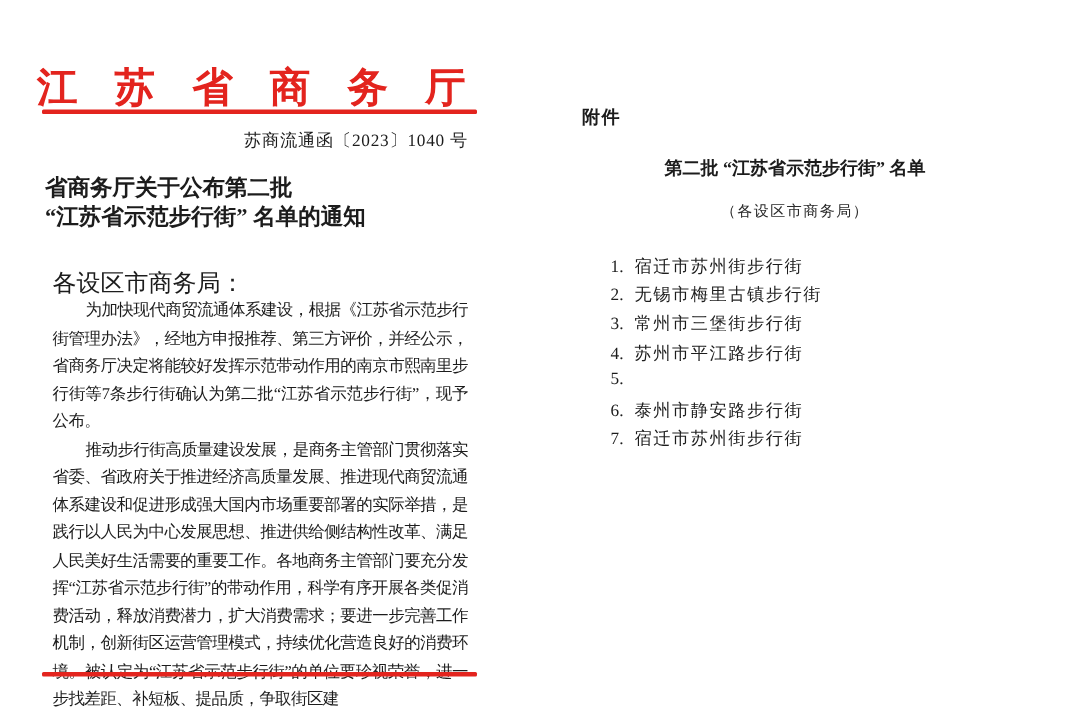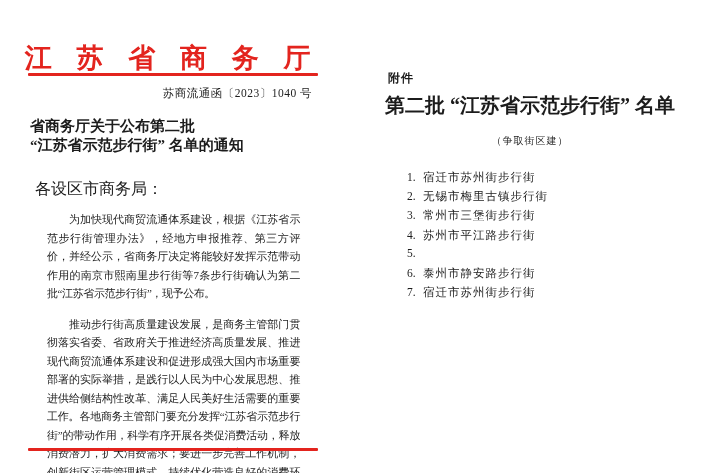--- a/index.html
+++ b/index.html
@@ -38,30 +38,30 @@
   }
   .salutation{
     position:absolute;top:179px;left:35px;width:280px;
     font-size:16px;
   }
   .body-text{
     position:absolute;top:198px;left:35px;width:277px;
     font-size:11px;line-height:18.5px;letter-spacing:-0.4px;
     text-align:justify;
   }
-  .body-text p{margin:12px;text-indent:2em;}
+  .body-text p{margin:0;text-indent:2em;}
 
   
   .attachment-label{
     position:absolute;top:70px;left:28px;
     font-size:12px;font-weight:700;letter-spacing:1px;
   }
   .annex-title{
-    position:absolute;top:92px;left:25px;width:290px;
-    text-align:center;font-size:20px;font-weight:700;
+    position:absolute;top:104px;left:25px;width:290px;
+    text-align:center;font-size:12px;font-weight:700;
   }
   .annex-subtitle{
     position:absolute;top:134px;left:25px;width:290px;
     text-align:center;font-size:10px;letter-spacing:1px;color:#2a2a2a;
   }
   .street-list{
     position:absolute;top:170px;left:47px;width:280px;
     font-size:11.5px;
   }
   .street-row{display:flex;align-items:baseline;height:19.2px;}
@@ -83,21 +83,21 @@
   <div class="body-text">
     <p>为加快现代商贸流通体系建设，根据《江苏省示范步行街管理办法》，经地方申报推荐、第三方评价，并经公示，省商务厅决定将能较好发挥示范带动作用的南京市熙南里步行街等7条步行街确认为第二批“江苏省示范步行街”，现予公布。</p>
     <p>推动步行街高质量建设发展，是商务主管部门贯彻落实省委、省政府关于推进经济高质量发展、推进现代商贸流通体系建设和促进形成强大国内市场重要部署的实际举措，是践行以人民为中心发展思想、推进供给侧结构性改革、满足人民美好生活需要的重要工作。各地商务主管部门要充分发挥“江苏省示范步行街”的带动作用，科学有序开展各类促消费活动，释放消费潜力，扩大消费需求；要进一步完善工作机制，创新街区运营管理模式，持续优化营造良好的消费环境。被认定为“江苏省示范步行街”的单位要珍视荣誉，进一步找差距、补短板、提品质，争取街区建</p>
   </div>
   <div class="red-line bottom"></div>
 </div>
 
 <div class="page" id="right-page">
   <div class="attachment-label">附件</div>
   <div class="annex-title">第二批 “江苏省示范步行街” 名单</div>
-  <div class="annex-subtitle">（争取街区建）</div>
+  <div class="annex-subtitle">（各设区市商务局）</div>
   <div class="street-list">
     <div class="street-row">
       <span class="street-num">1.</span>
       <span class="street-name">宿迁市苏州街步行街</span>
     </div>
     <div class="street-row">
       <span class="street-num">2.</span>
       <span class="street-name">无锡市梅里古镇步行街</span>
     </div>
     <div class="street-row">

